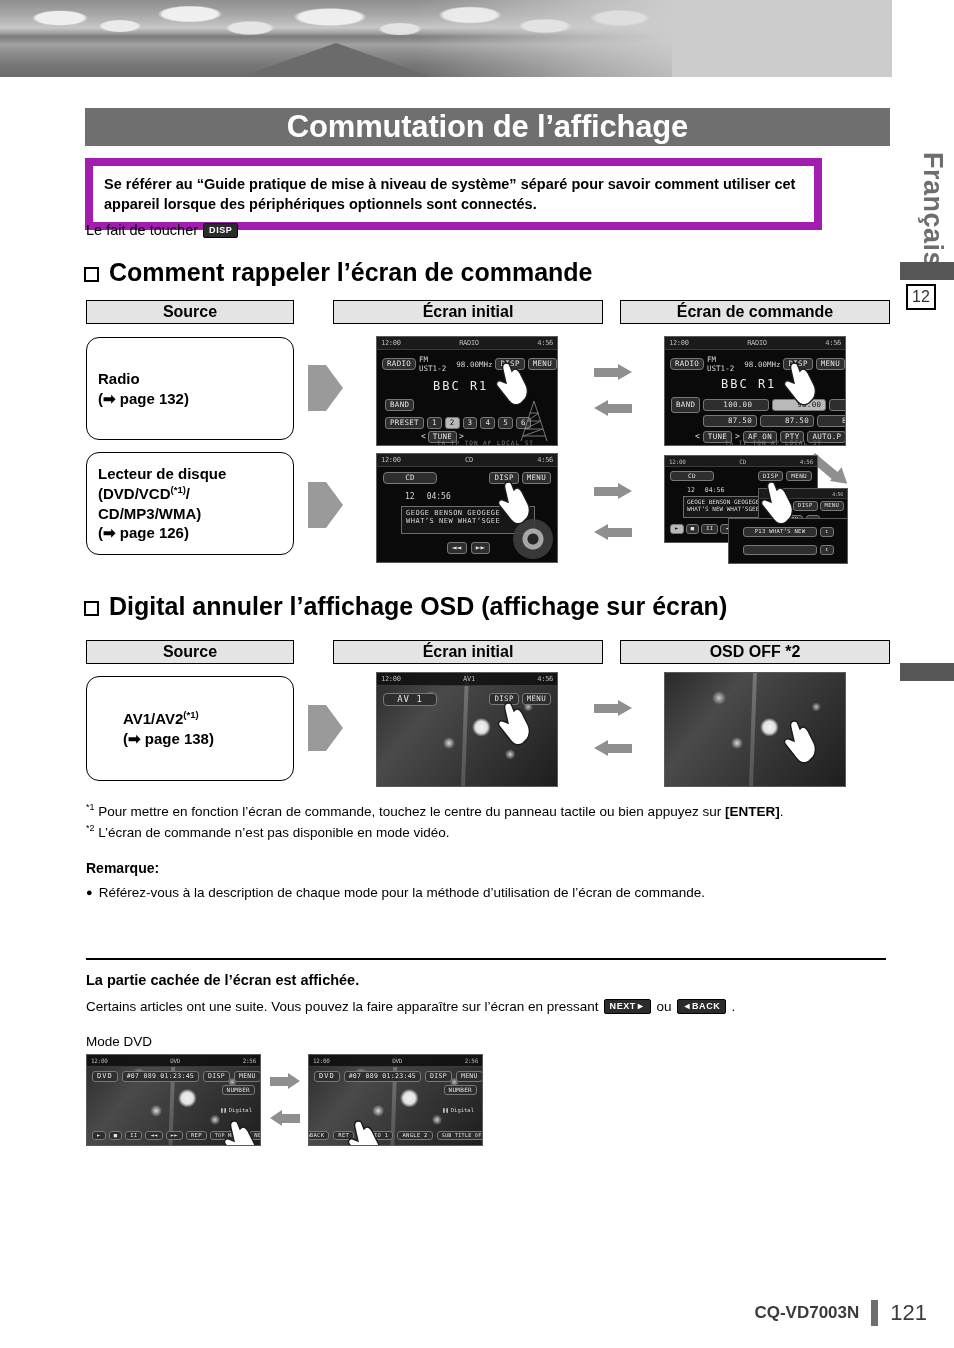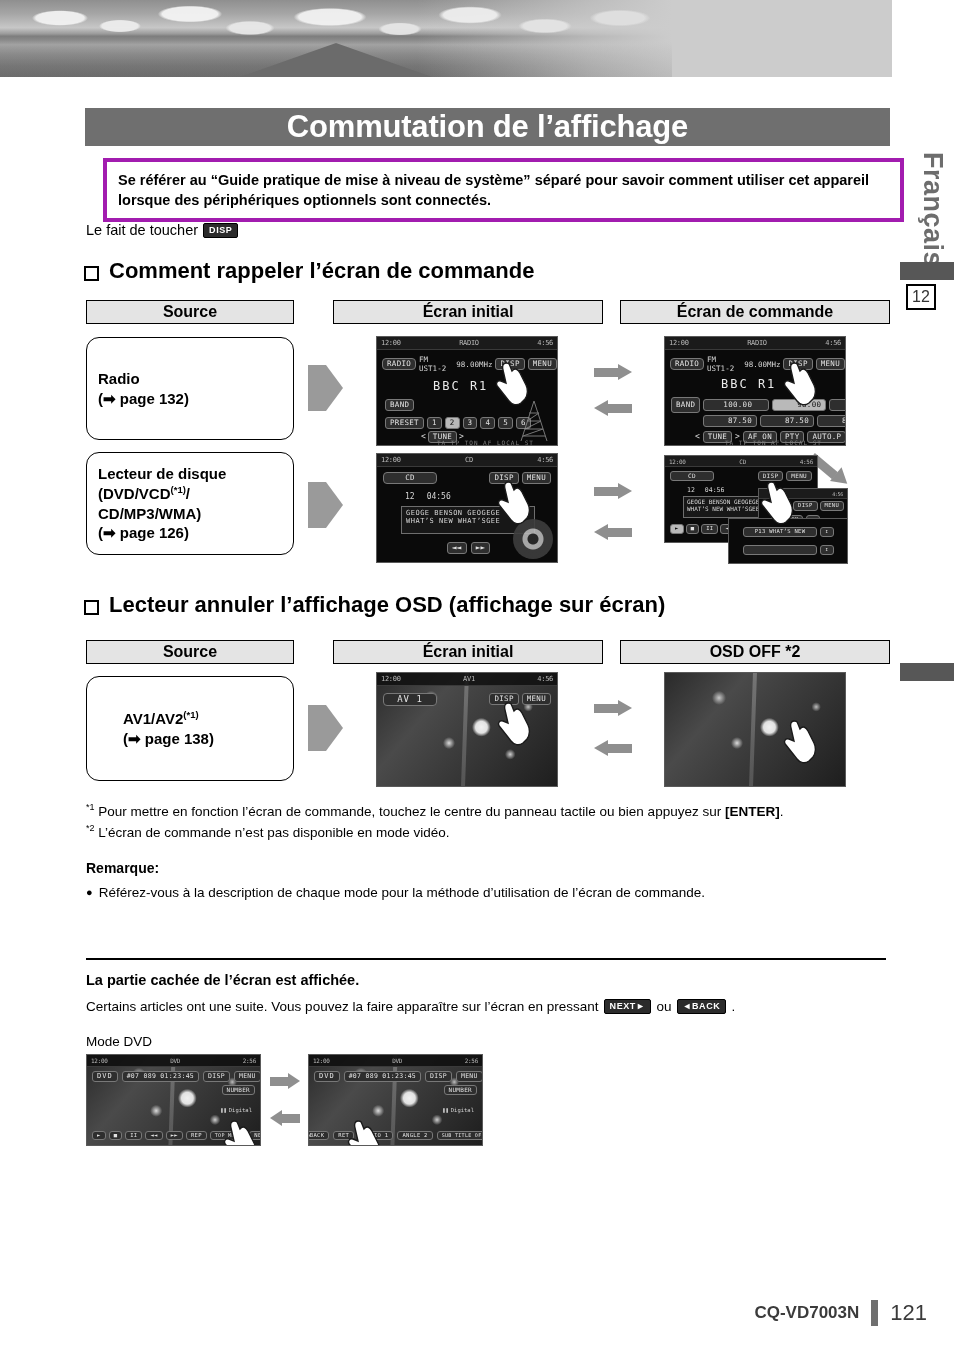--- a/index.html
+++ b/index.html
@@ -39,31 +39,31 @@
   .side-tab.t2{top:663px;}
   .side-num{position:absolute;right:18px;top:284px;width:26px;height:22px;border:2px solid #000;
      display:flex;align-items:center;justify-content:center;font-size:16px;color:#333;background:#fff;}
 
   
   .title-bar{position:absolute;left:85px;top:108px;width:805px;height:38px;background:#6f6f6f;
      display:flex;align-items:center;justify-content:center;}
   .title-bar h1{margin:0;color:#fff;font-size:31px;font-weight:bold;letter-spacing:-.2px;}
 
   
-  .notice{position:absolute;left:103px;top:158px;width:801px;min-height:50px;border:4px solid #a21caf;
+  .notice{position:absolute;left:85px;top:158px;width:737px;min-height:50px;border:8px solid #a21caf;
      box-sizing:border-box;padding:9px 11px 8px 11px;}
   .notice p{margin:0;font-size:14.5px;font-weight:bold;line-height:1.35;}
 
   
   .intro{position:absolute;left:86px;top:222px;width:800px;font-size:14.5px;display:flex;align-items:flex-end;gap:5px;}
   .keycap{display:inline-block;background:#2b2b2b;color:#fff;border:1px solid #000;border-radius:2px;
      font-size:9px;font-weight:bold;letter-spacing:.6px;padding:2px 5px 2px 5px;line-height:1;font-family:"Liberation Sans",sans-serif;}
 
   
-  .sec-head{position:absolute;left:84px;font-size:22px;font-weight:bold;display:flex;align-items:center;gap:10px;}
+  .sec-head{position:absolute;left:84px;font-size:25px;font-weight:bold;display:flex;align-items:center;gap:10px;}
   .sec-head .sqbox{display:inline-block;width:15px;height:15px;border:2.5px solid #000;box-sizing:border-box;position:relative;top:2px;}
   .sec-head.h1{top:258px;}
   .sec-head.h2{top:592px;}
 
   
   .chip{position:absolute;height:24px;background:#e4e4e4;border:1.5px solid #000;box-sizing:border-box;
      display:flex;align-items:center;justify-content:center;font-size:16px;font-weight:bold;}
 
   
   .srcbox{position:absolute;left:86px;width:208px;border:1.5px solid #000;border-radius:13px;
@@ -410,21 +410,21 @@
   </div>
 </div>
 <div class="hand" style="left:760px;top:478px;">
   <svg width="34" height="48" viewBox="0 0 34 48">
       <path d="M11 4 C8 4 7 7 8 11 L11 24 L6 22 C2 21 0 25 3 28 L14 42 C17 46 22 47 26 44 L30 40 C33 36 33 30 31 26 L25 14 C23 10 20 9 18 11 L17 12 L15 7 C14 4 13 4 11 4 Z" fill="#ffffff" stroke="#1a1a1a" stroke-width="1.4"></path>
     </svg>
 </div>
 
 <div class="sec-head h2">
   <span class="sqbox"></span>
-  <span>Lecteur annuler l’affichage OSD (affichage sur écran)</span>
+  <span>Digital annuler l’affichage OSD (affichage sur écran)</span>
 </div>
 
 <div class="chip" style="left:86px;top:640px;width:208px;">Source</div>
 <div class="chip" style="left:333px;top:640px;width:270px;">Écran initial</div>
 <div class="chip" style="left:620px;top:640px;width:270px;">OSD OFF *2</div>
 
 <div class="srcbox" style="top:676px;height:105px;padding-left:36px;">
   <div class="l">
     <span>AV1/AV2</span><span class="sup">(*1)</span>
   </div>

